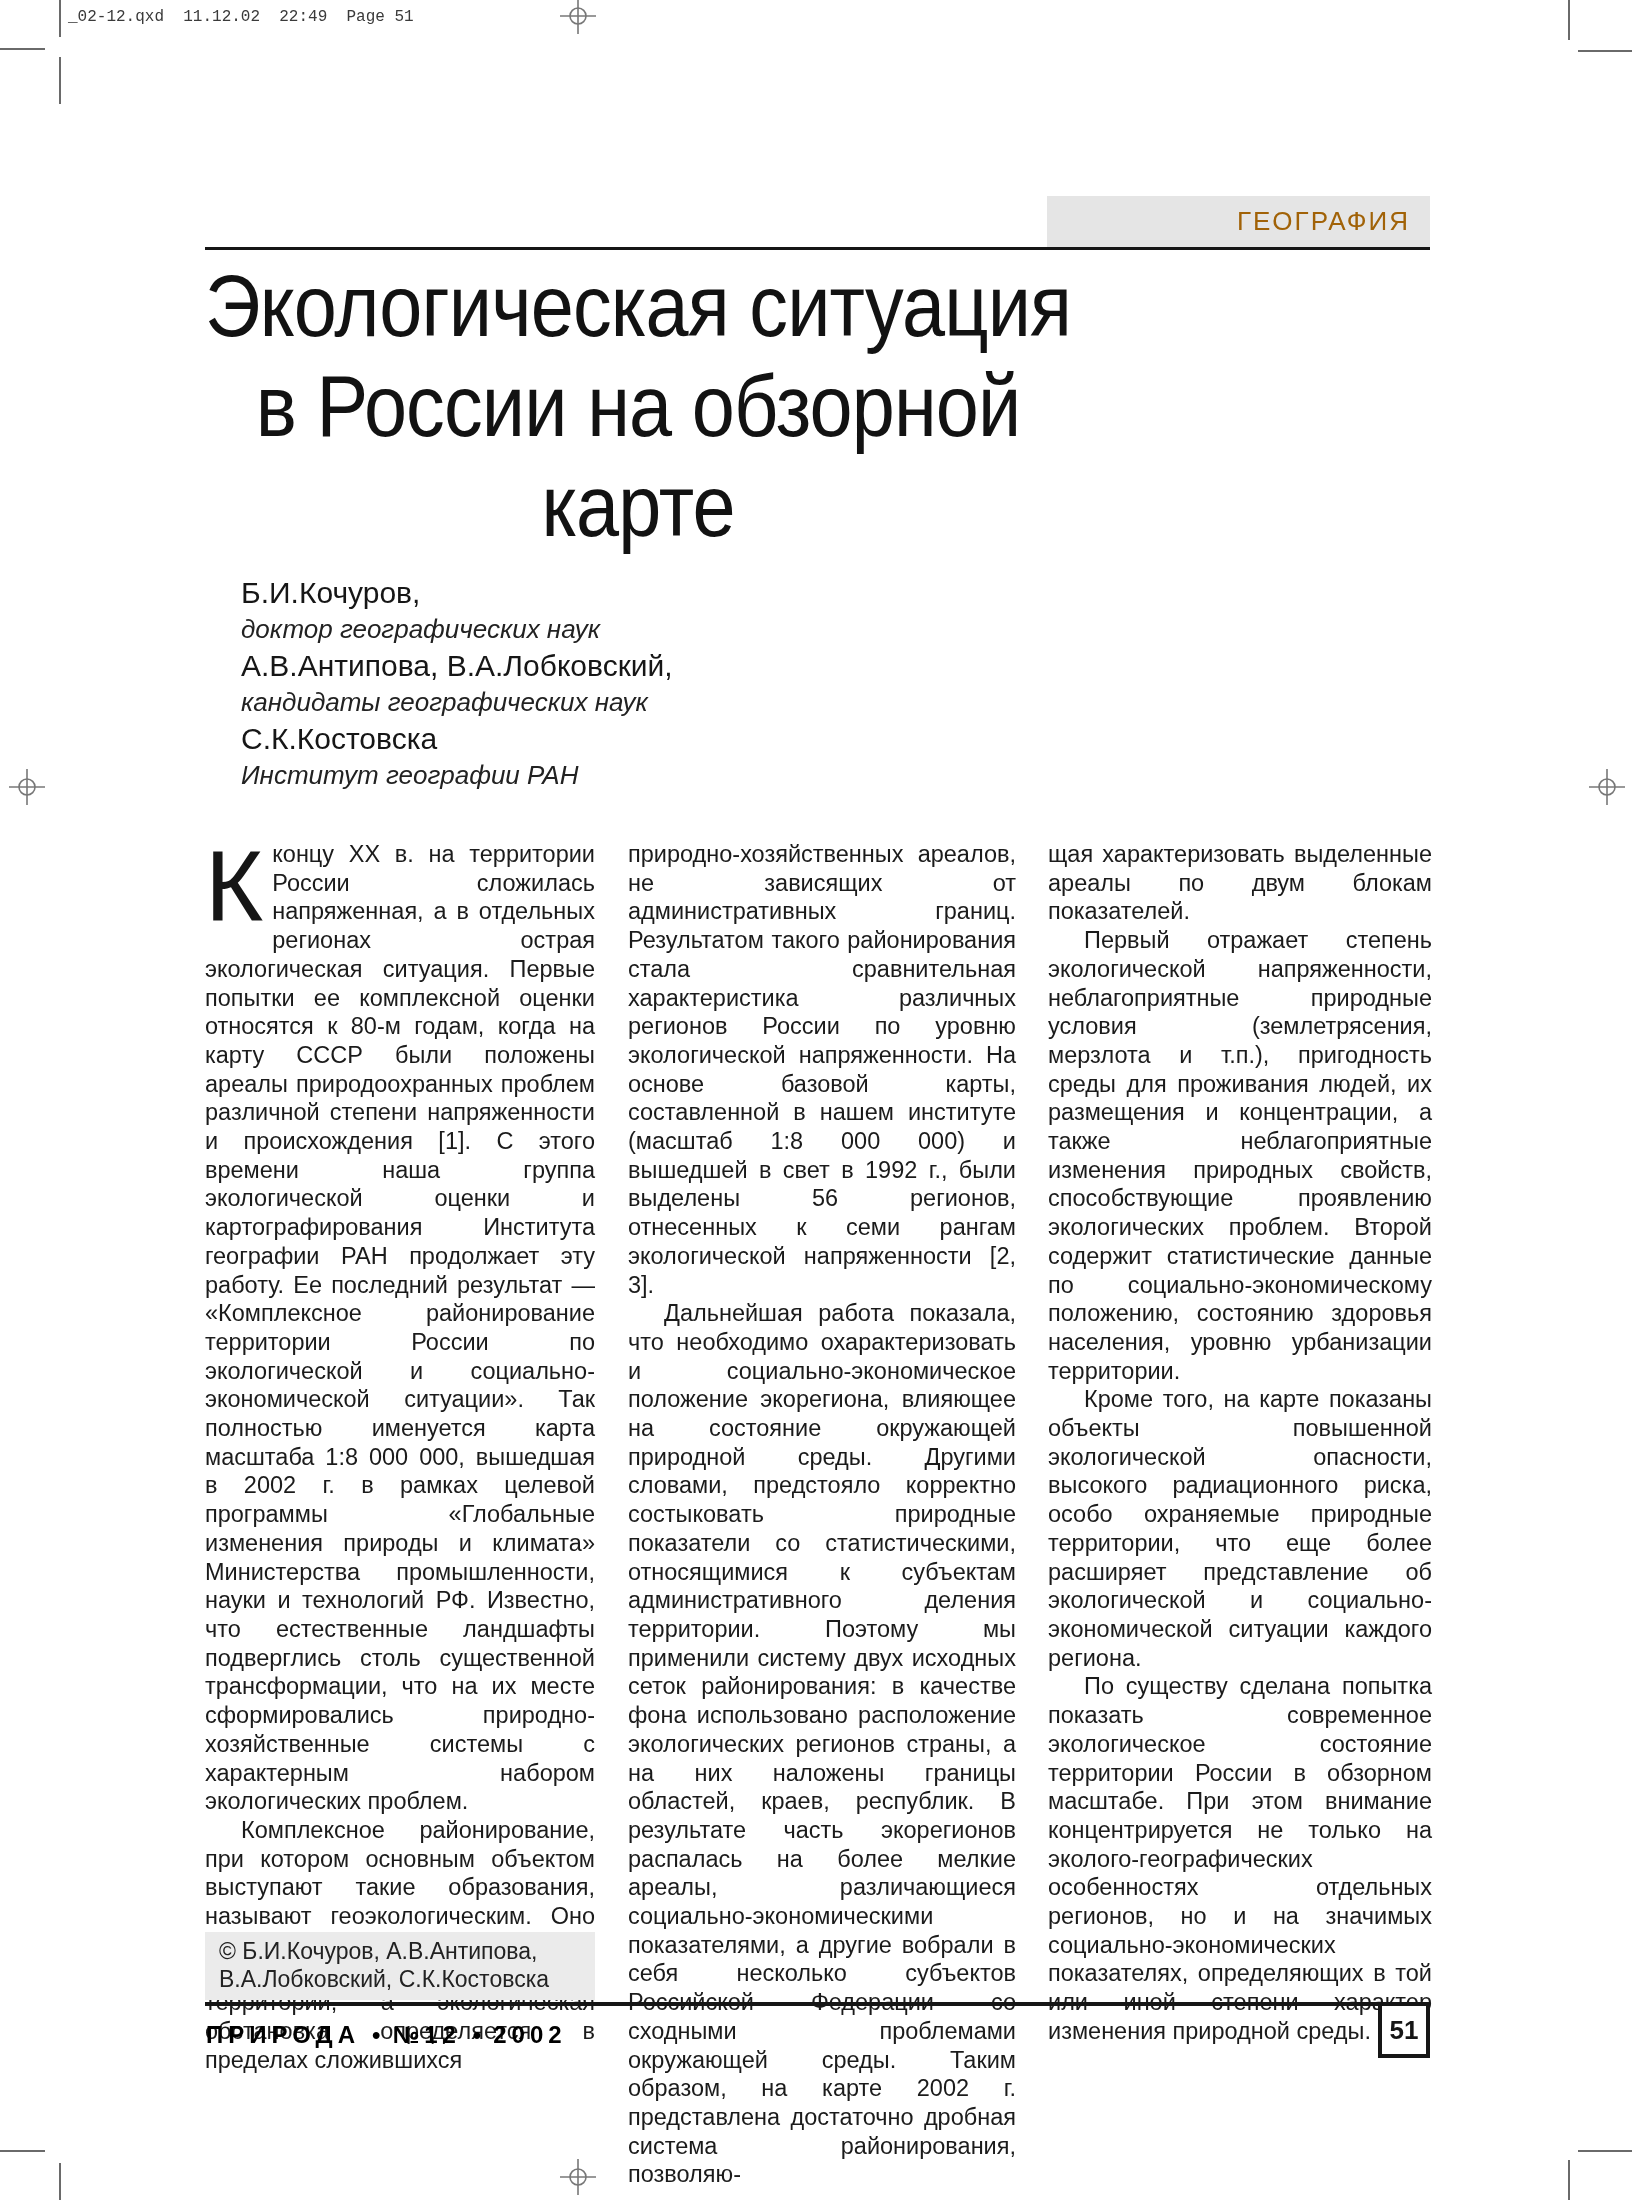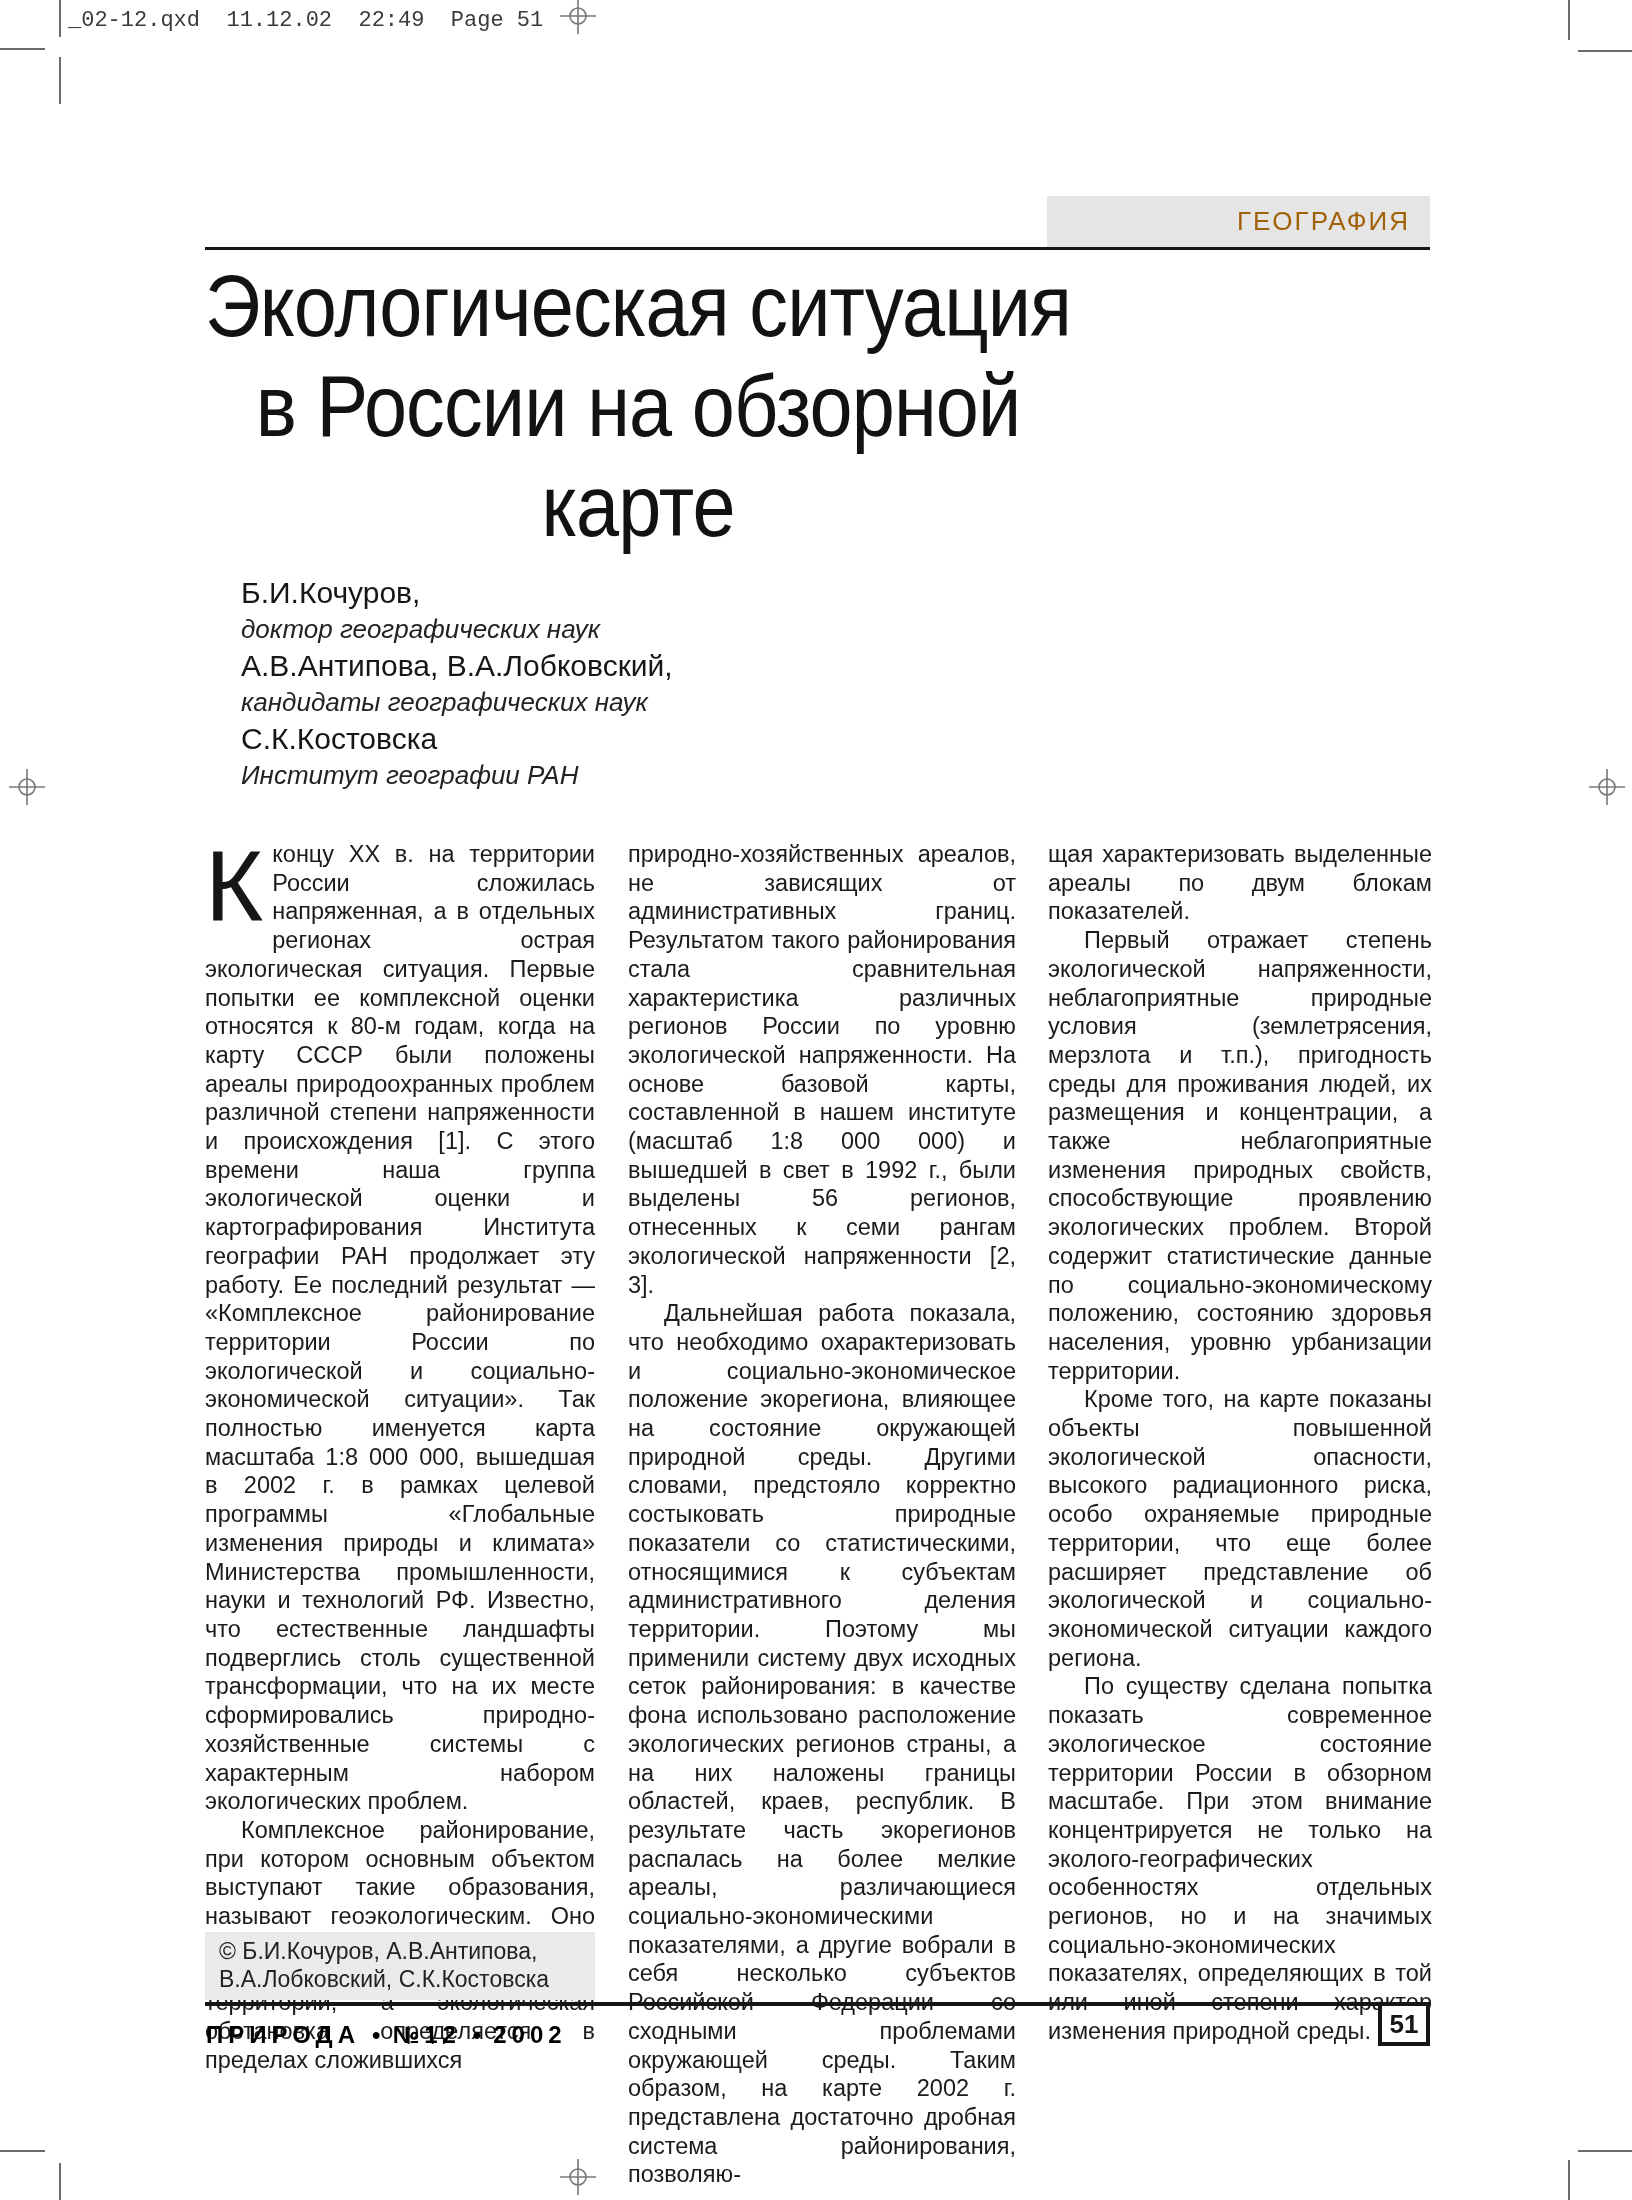--- a/index.html
+++ b/index.html
@@ -16,21 +16,21 @@
     font-family: "Liberation Sans", sans-serif;
     color: #1b1b1b;
   }
 
   
   .slug {
     position: absolute;
     left: 68px;
     top: 8px;
     font-family: "Liberation Mono", "DejaVu Sans Mono", monospace;
-    font-size: 22px;
+    font-size: 16px;
     color: #3a3a3a;
     white-space: pre;
   }
   .cropline { position: absolute; background: #6a6a6a; }
   .regmark  { position: absolute; }
 
   
   .section-bar {
     position: absolute;
     left: 1047px;
@@ -153,21 +153,21 @@
   }
   .footer-line .bullet {
     margin: 0 12px;
     letter-spacing: 0;
   }
   .page-num-box {
     position: absolute;
     left: 1378px;
     top: 2002px;
     width: 52px;
-    height: 44px;
+    height: 56px;
     box-sizing: border-box;
     border: 4px solid #161616;
     background: #ffffff;
     display: flex;
     align-items: center;
     justify-content: center;
     font-size: 26px;
     font-weight: 700;
     color: #161616;
   }

